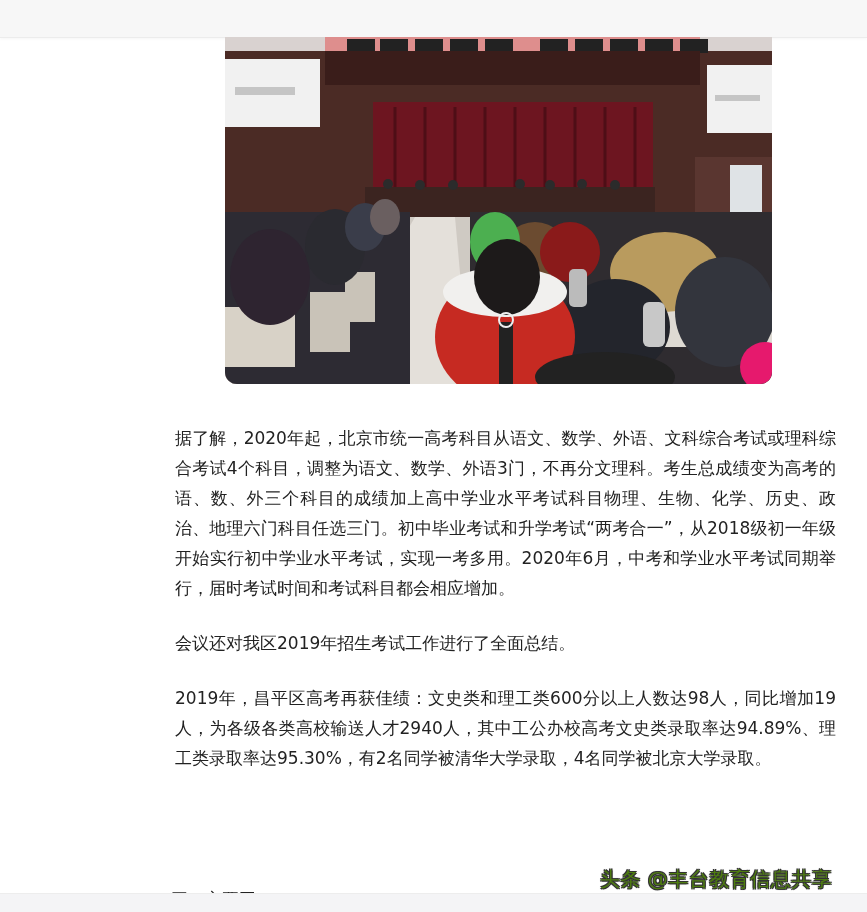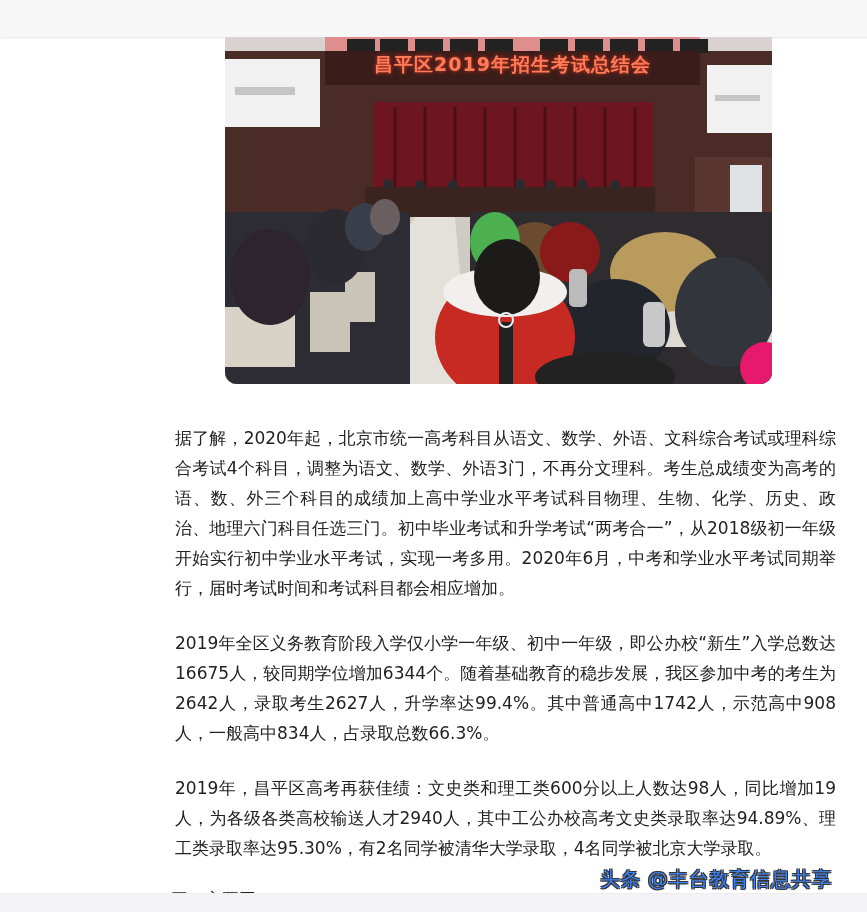--- a/index.html
+++ b/index.html
@@ -34,21 +34,21 @@
   .cut-line {
     position: absolute; left: 171px; top: 884px; width: 120px; height: 10px;
     overflow: hidden; color: #222; font-size: 17px; line-height: 30px;
   }
   .bottom-bar {
     position: absolute; left: 0; top: 893px; width: 867px; height: 19px;
     background: #f4f4f6; border-top: 1px solid #ededed;
   }
   .watermark {
     position: absolute; left: 600px; top: 866px;
-    font-size: 20px; line-height: 26px; color: #3b82f6; letter-spacing: 0.5px;
+    font-size: 20px; line-height: 26px; color: #4d7c0f; letter-spacing: 0.5px;
     text-shadow: -1px -1px 0 #333, 1px -1px 0 #333, -1px 1px 0 #333, 1px 1px 0 #333, 0 0 2px #555;
   }
 </style>
 </head>
 <body>
 
 <div class="top-bar"></div>
 
 <div class="photo">
   <svg width="547" height="347" viewBox="0 0 547 347" xmlns="http://www.w3.org/2000/svg">
@@ -135,26 +135,25 @@
     <ellipse cx="282" cy="240" rx="33" ry="38" fill="#1d1a1a"></ellipse>
     <rect x="274" y="285" width="14" height="62" fill="#222"></rect>
     <circle cx="281" cy="283" r="7" fill="none" stroke="#eee" stroke-width="2"></circle>
 
     <rect x="418" y="265" width="22" height="45" rx="6" fill="#c8c8c8"></rect>
     <rect x="344" y="232" width="18" height="38" rx="5" fill="#bbbbbb"></rect>
 
     <ellipse cx="540" cy="330" rx="25" ry="25" fill="#e6196d"></ellipse>
     <ellipse cx="380" cy="340" rx="70" ry="25" fill="#222"></ellipse>
   </svg>
-  <div class="led-title">昌平区2019年招生考试总结会</div>
 </div>
 
 <div class="article">
   <p>据了解，2020年起，北京市统一高考科目从语文、数学、外语、文科综合考试或理科综合考试4个科目，调整为语文、数学、外语3门，不再分文理科。考生总成绩变为高考的语、数、外三个科目的成绩加上高中学业水平考试科目物理、生物、化学、历史、政治、地理六门科目任选三门。初中毕业考试和升学考试“两考合一”，从2018级初一年级开始实行初中学业水平考试，实现一考多用。2020年6月，中考和学业水平考试同期举行，届时考试时间和考试科目都会相应增加。</p>
-  <p>2019年全区义务教育阶段入学仅小学一年级、初中一年级，即公办校“新生”入学总数达16675人，较同期学位增加6344个。随着基础教育的稳步发展，我区参加中考的考生为2642人，录取考生2627人，升学率达99.4%。其中普通高中1742人，示范高中908人，一般高中834人，占录取总数66.3%。</p>
+  <p>会议还对我区2019年招生考试工作进行了全面总结。</p>
   <p>2019年，昌平区高考再获佳绩：文史类和理工类600分以上人数达98人，同比增加19人，为各级各类高校输送人才2940人，其中工公办校高考文史类录取率达94.89%、理工类录取率达95.30%，有2名同学被清华大学录取，4名同学被北京大学录取。</p>
 </div>
 
 <div class="cut-line">三、主要工</div>
 
 <div class="watermark">头条 @丰台教育信息共享</div>
 
 <div class="bottom-bar"></div>
 
 </body></html>

